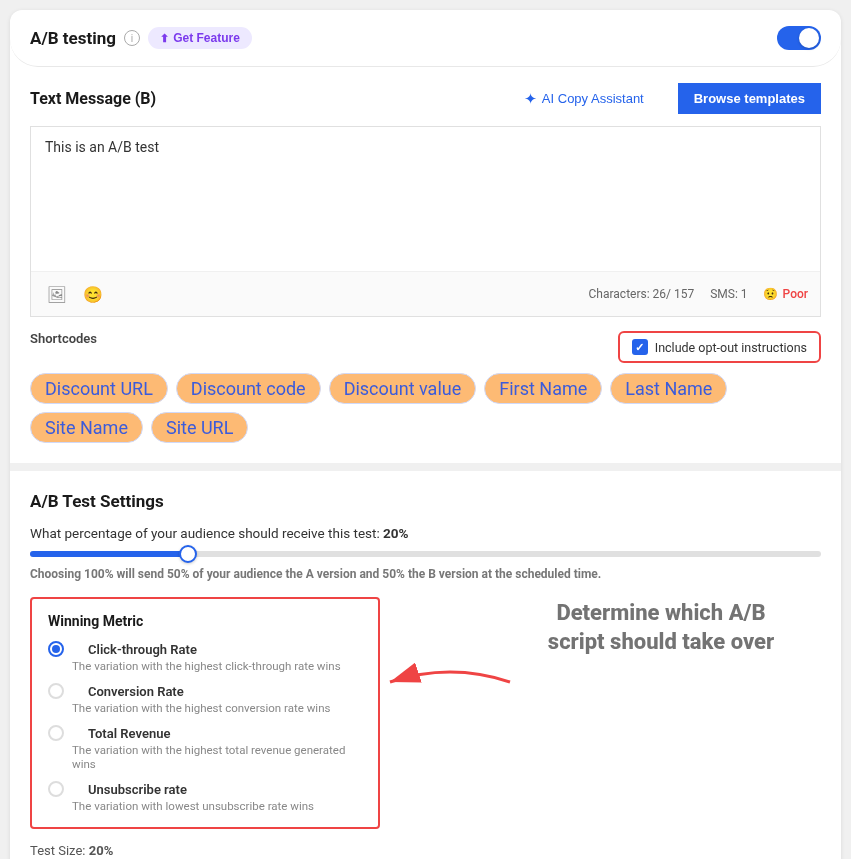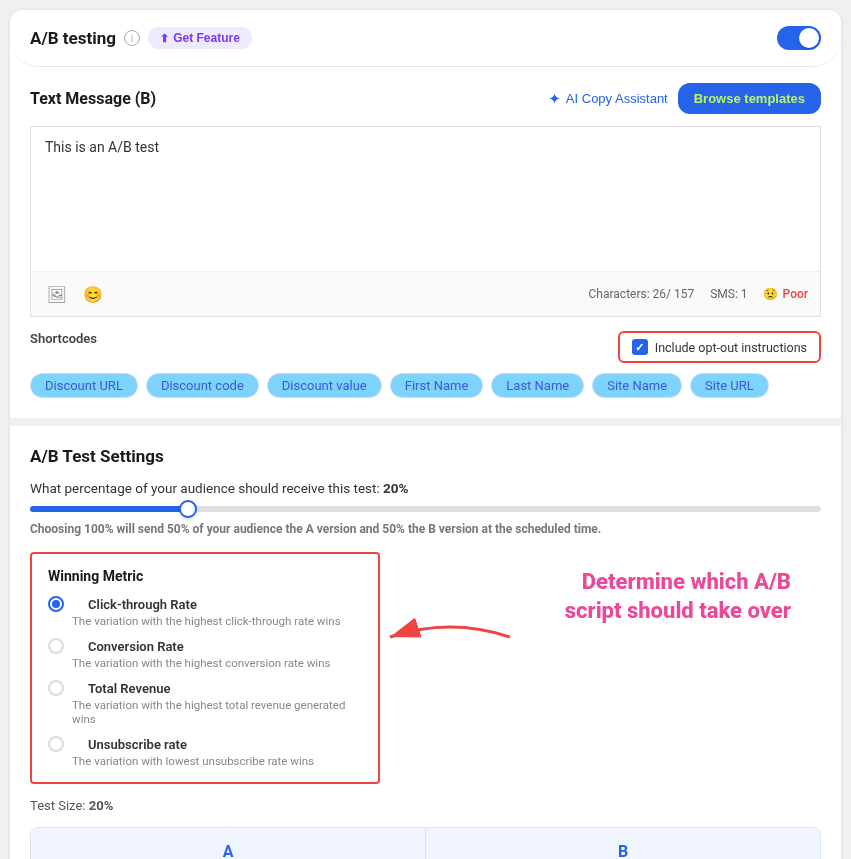--- a/index.html
+++ b/index.html
@@ -109,27 +109,28 @@
       color: #2563eb;
       font-size: 13px;
       font-weight: 500;
       cursor: pointer;
       display: flex;
       align-items: center;
       gap: 5px;
     }
     .browse-templates-btn {
       background: #2563eb;
-      color: #bef264;
+      color: #ffffff;
       border: none;
-      border-radius: 12px;
+      border-radius: 0;
       padding: 8px 16px;
       font-size: 13px;
       font-weight: 600;
       cursor: pointer;
+      margin-left: 24px;
     }
 
     
     .textarea-wrapper {
       border: 1px solid #e0e0e0;
       border-radius: 0;
       overflow: hidden;
       margin-bottom: 0;
     }
     .message-textarea {
@@ -213,26 +214,26 @@
       display: flex;
       align-items: center;
       justify-content: center;
     }
     .shortcodes-tags {
       display: flex;
       flex-wrap: wrap;
       gap: 8px;
     }
     .shortcode-tag {
-      background: #7dd3fc;
+      background: #fdba74;
       color: #3b5bdb;
       border: 1px solid #d0d9f8;
       border-radius: 20px;
       padding: 4px 14px;
-      font-size: 13px;
+      font-size: 18px;
       cursor: pointer;
     }
 
     
     .section-divider {
       height: 8px;
       background: #f0f0f0;
     }
 
     
@@ -344,25 +345,25 @@
       padding-left: 24px;
     }
 
     
     .annotation-wrapper {
       position: relative;
     }
     .annotation-text {
       position: absolute;
       right: 30px;
-      top: 16px;
+      top: 2px;
       font-size: 22px;
       font-weight: 800;
-      color: #ec4899;
-      text-align: right;
+      color: #737373;
+      text-align: center;
       line-height: 1.3;
       width: 260px;
     }
     .arrow-svg {
       position: absolute;
       left: 350px;
       top: 55px;
     }
 
     

